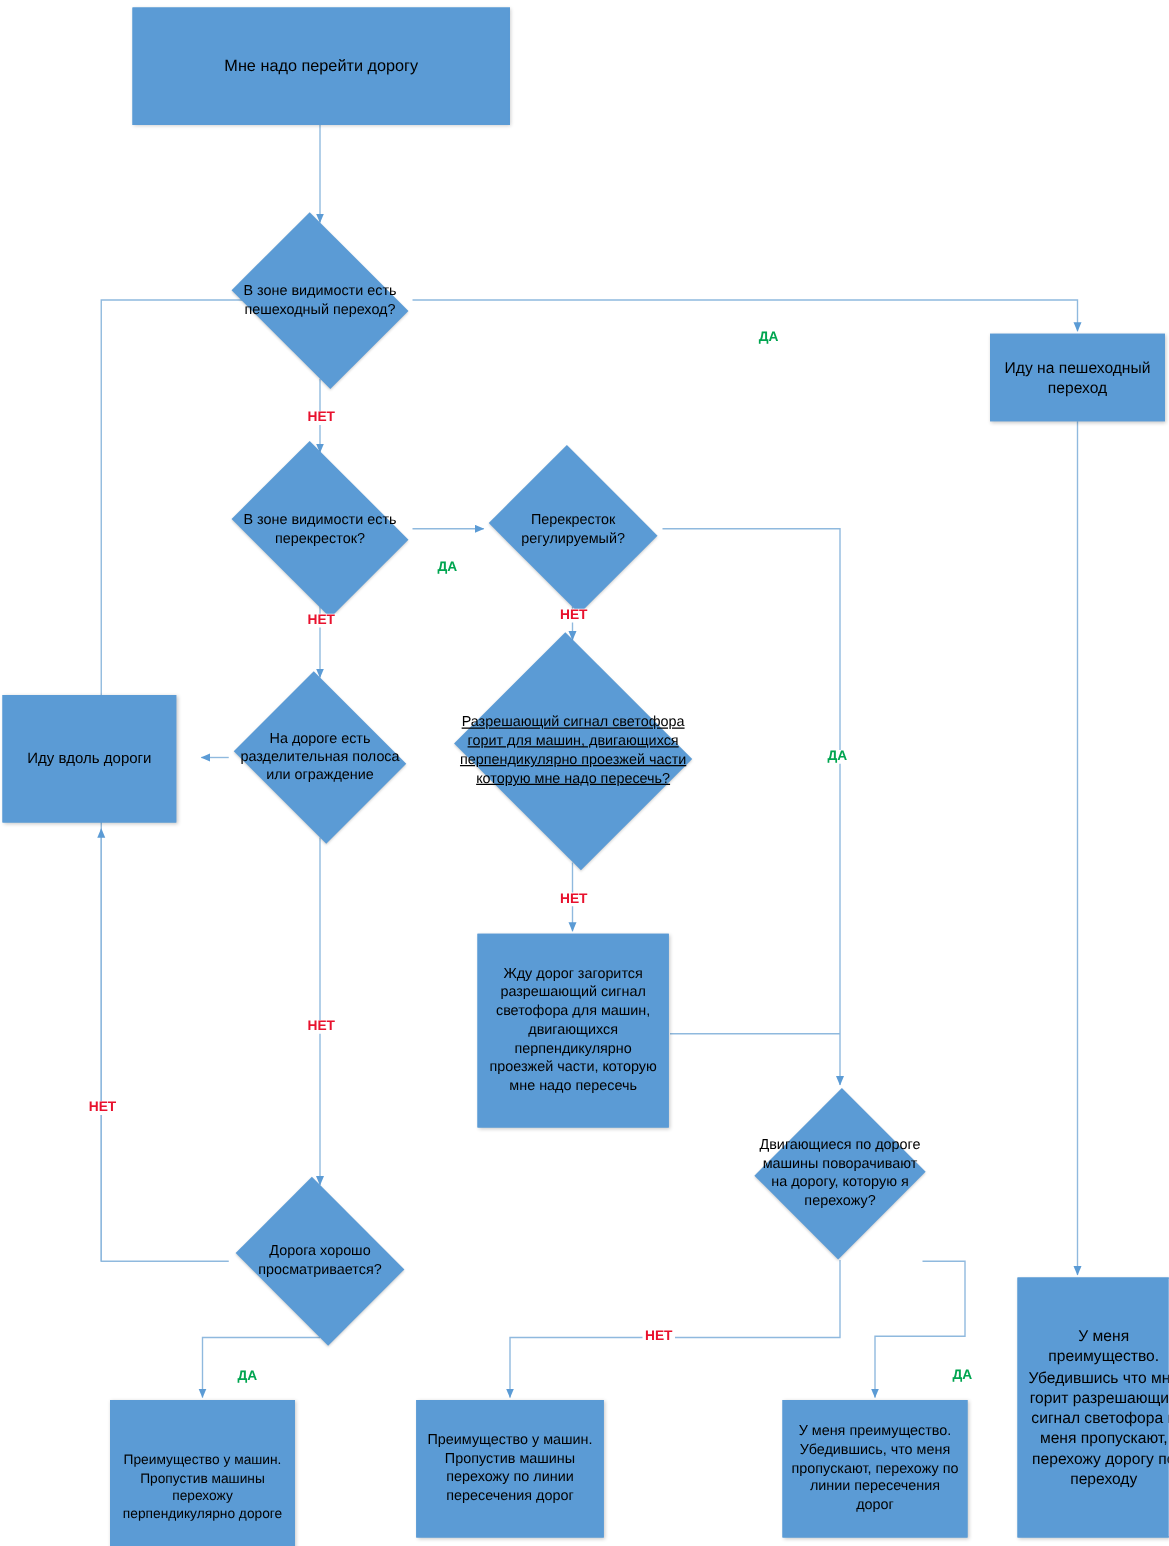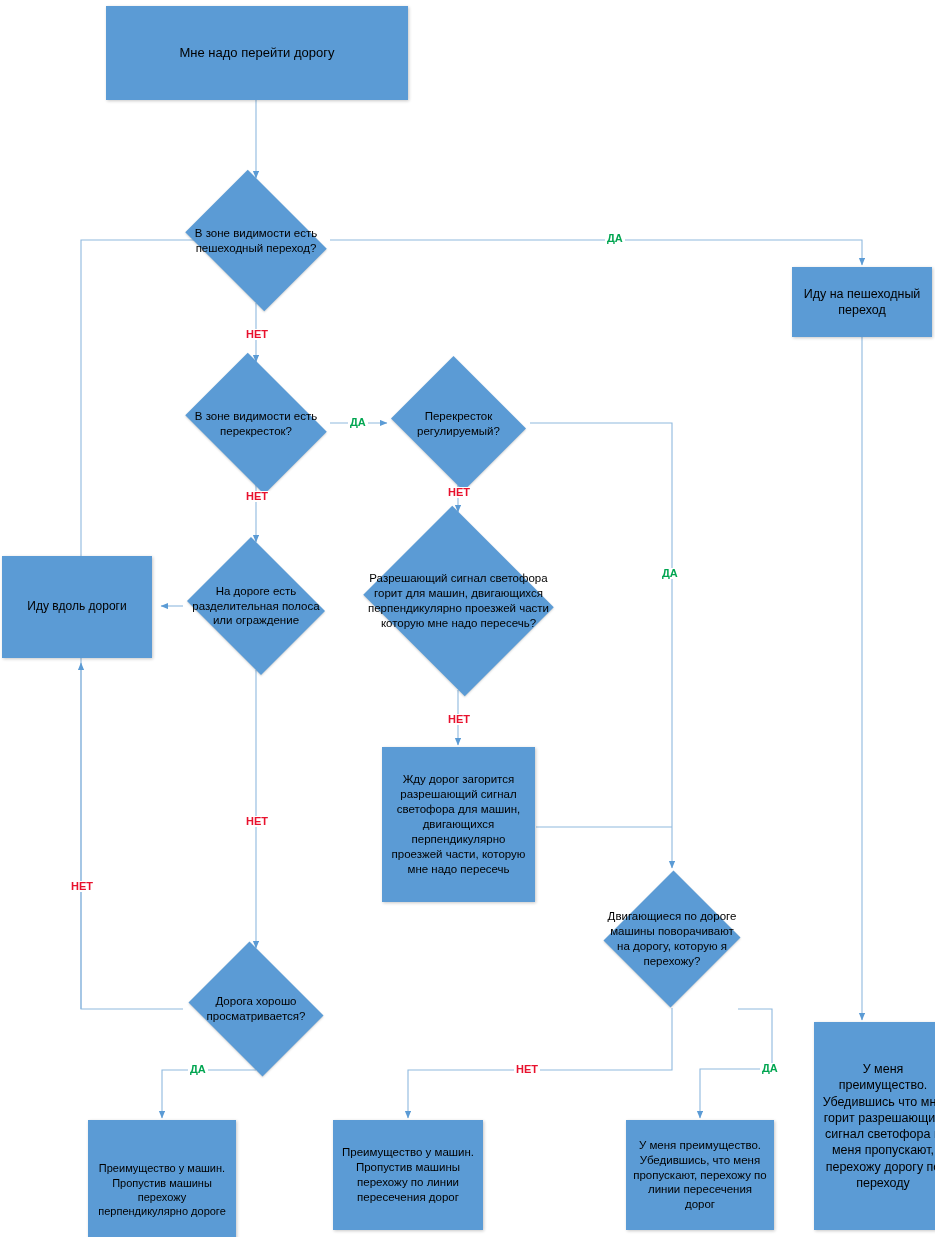--- a/index.html
+++ b/index.html
@@ -19,21 +19,21 @@
   .diamond{background:transparent;}
   .diamond .dshape{position:absolute;left:0;top:0;width:100%;height:100%;
         background:#5B9BD5;transform:rotate(45deg) scale(0.7072);
         box-shadow:1px 1px 3px rgba(0,0,0,0.20);}
   .diamond .txt{position:relative;z-index:2;display:block;width:155%;
         text-align:center;}
 
   .lbl{position:absolute;font-size:11px;font-weight:bold;
        background:#ffffff;padding:0 2px;line-height:1.0;white-space:nowrap;}
   .lbl-no{color:#E8112D;}
-  .lbl-yes{color:#00A550;}
+  .lbl-yes{color:#00A550;margin-top:32px;}
 </style>
 </head>
 <body>
 
 <div id="canvas">
 
   <svg id="wires" viewBox="0 0 935 1237" xmlns="http://www.w3.org/2000/svg">
     <defs>
       <marker id="ah" markerWidth="9" markerHeight="9" refX="7.2" refY="3.2" orient="auto" markerUnits="userSpaceOnUse">
         <path d="M0,0 L7.6,3.2 L0,6.4 z" fill="#5B9BD5"></path>
@@ -94,32 +94,32 @@
   <div class="node diamond" style="left:177px;top:361px;width:158px;height:125px;font-size:11.5px;">
     <span class="dshape"></span>
     <span class="txt" style="width:132%;">В зоне видимости есть перекресток?</span>
   </div>
 
   <div class="node diamond" style="left:386px;top:361px;width:145px;height:125px;font-size:11.5px;">
     <span class="dshape"></span>
     <span class="txt" style="width:120%;">Перекресток регулируемый?</span>
   </div>
 
-  <div class="node rect" style="left:2px;top:556px;width:150px;height:102px;font-size:12px;">
+  <div class="node rect" style="left:2px;top:556px;width:139px;height:102px;font-size:12px;">
     <span class="txt">Иду вдоль дороги</span>
   </div>
 
   <div class="node diamond" style="left:182px;top:542px;width:148px;height:128px;font-size:11.5px;">
     <span class="dshape"></span>
     <span class="txt" style="width:130%;">На дороге есть разделительная полоса или ограждение</span>
   </div>
 
   <div class="node diamond" style="left:357px;top:512px;width:203px;height:178px;font-size:11.5px;">
     <span class="dshape"></span>
-    <span class="txt" style="width:103%;">Разрешающий сигнал  светофора горит для машин, двигающихся перпендикулярно проезжей части которую мне надо пересечь?</span>
+    <span class="txt" style="width:103%;text-decoration:underline;">Разрешающий сигнал  светофора горит для машин, двигающихся перпендикулярно проезжей части которую мне надо пересечь?</span>
   </div>
 
   <div class="node rect" style="left:382px;top:747px;width:153px;height:155px;font-size:11.5px;">
     <span class="txt">Жду дорог загорится разрешающий сигнал светофора для машин, двигающихся перпендикулярно проезжей части, которую мне надо пересечь</span>
   </div>
 
   <div class="node diamond" style="left:605px;top:869px;width:134px;height:140px;font-size:11.5px;">
     <span class="dshape"></span>
     <span class="txt" style="width:148%;">Двигающиеся по дороге машины поворачивают на дорогу, которую я перехожу?</span>
   </div>

